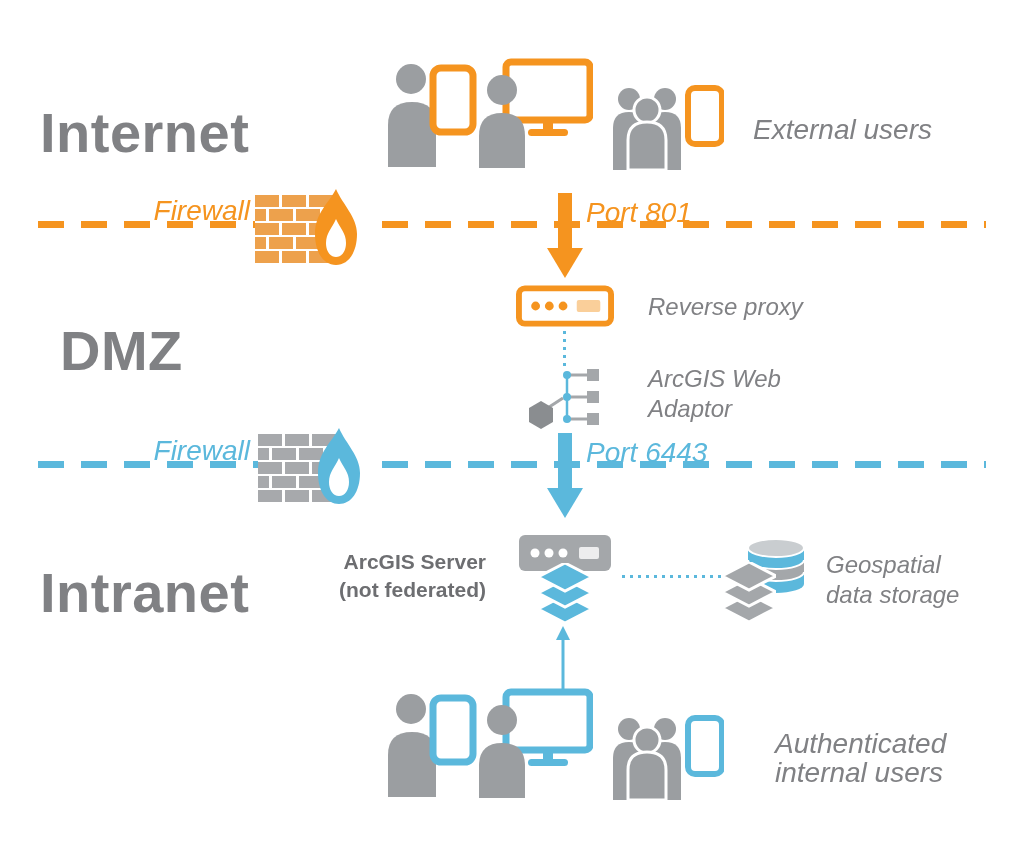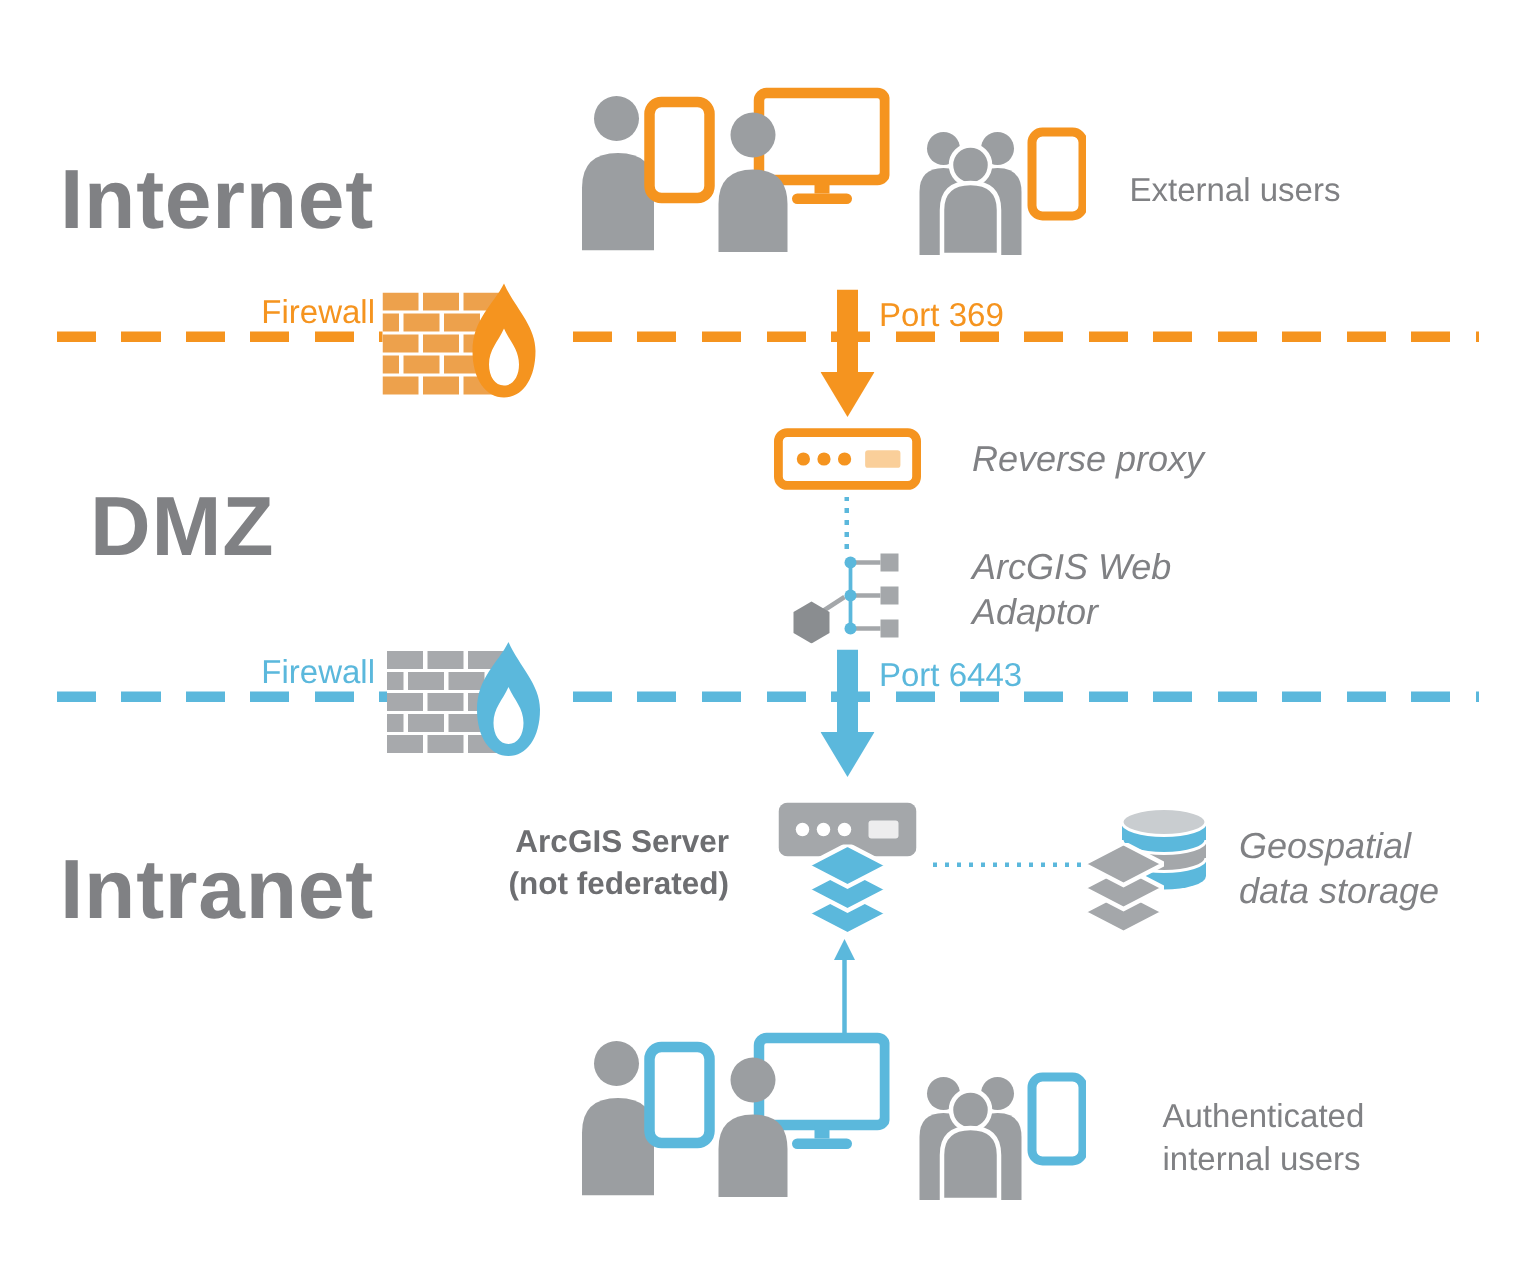--- a/index.html
+++ b/index.html
@@ -7,21 +7,21 @@
     --icon-gray:#9B9EA1; --brick-orange:#EDA14C; --brick-gray:#A7A9AC;
   }
   html,body{margin:0;padding:0;background:#fff;}
   #canvas{
     position:relative; width:1026px; height:856px; background:#fff;
     border-radius:28px; overflow:hidden;
     font-family:"Liberation Sans", sans-serif;
   }
   .abs{position:absolute;}
   .label-zone{font-size:56px;font-weight:600;color:var(--text-gray);letter-spacing:.5px;}
-  .label-italic{font-size:22px;}
+  .label-italic{font-style:italic;font-size:28px;}
   .label-plain{font-size:24px;color:var(--text-gray);line-height:30px;font-style:italic;}
   .label-bold{font-size:21px;font-weight:bold;color:var(--dark-gray);line-height:28px;text-align:right;}
   .gray-italic{color:var(--text-gray);}
   .orange-txt{color:var(--orange);}
   .blue-txt{color:var(--blue);}
   .dash-orange{height:7px;background:repeating-linear-gradient(90deg,var(--orange) 0 26px,transparent 26px 43px);}
   .dash-blue{height:7px;background:repeating-linear-gradient(90deg,var(--blue) 0 26px,transparent 26px 43px);}
   .dot-v{width:3px;background:repeating-linear-gradient(180deg,var(--blue) 0 3px,transparent 3px 8px);}
   .dot-h{height:3px;background:repeating-linear-gradient(90deg,var(--blue) 0 3px,transparent 3px 8px);}
   .person-fill{fill:var(--icon-gray);}
@@ -94,21 +94,21 @@
         <rect x="68" y="42" width="12" height="12"></rect>
       <rect x="0" y="56" width="24" height="12"></rect>
         <rect x="27" y="56" width="24" height="12"></rect>
         <rect x="54" y="56" width="24" height="12"></rect>
     </svg>
     <svg class="abs" style="left:48px;top:4px;" width="64" height="84" viewBox="0 0 64 84">
       <path d="M33 2 C 26 16, 12 26, 12 47 C 12 66, 21 78, 33 78 C 45 78, 54 66, 54 47 C 54 30, 40 18, 33 2 Z" fill="var(--orange)"></path>
       <path d="M33 32 C 29 41, 23 46, 23 56 C 23 64, 27 70, 33 70 C 39 70, 43 64, 43 56 C 43 46, 37 41, 33 32 Z" fill="#fff"></path>
     </svg>
   </div>
-  <div class="abs label-italic orange-txt" style="left:586px;top:197px;">Port 369</div>
+  <div class="abs label-italic orange-txt" style="left:586px;top:197px;">Port 801</div>
   <div class="abs" style="left:547px;top:193px;">
     <svg width="36" height="85" viewBox="0 0 36 85">
       <rect x="11" y="0" width="14" height="58" fill="var(--orange)"></rect>
       <polygon points="0,55 36,55 18,85" fill="var(--orange)"></polygon>
     </svg>
   </div>
 
   <div class="abs" style="left:516px;top:285px;">
     <svg width="98" height="42" viewBox="0 0 100 42">
       <rect x="3" y="3" width="94" height="36" rx="6" fill="#fff" stroke="var(--orange)" stroke-width="6"></rect>

